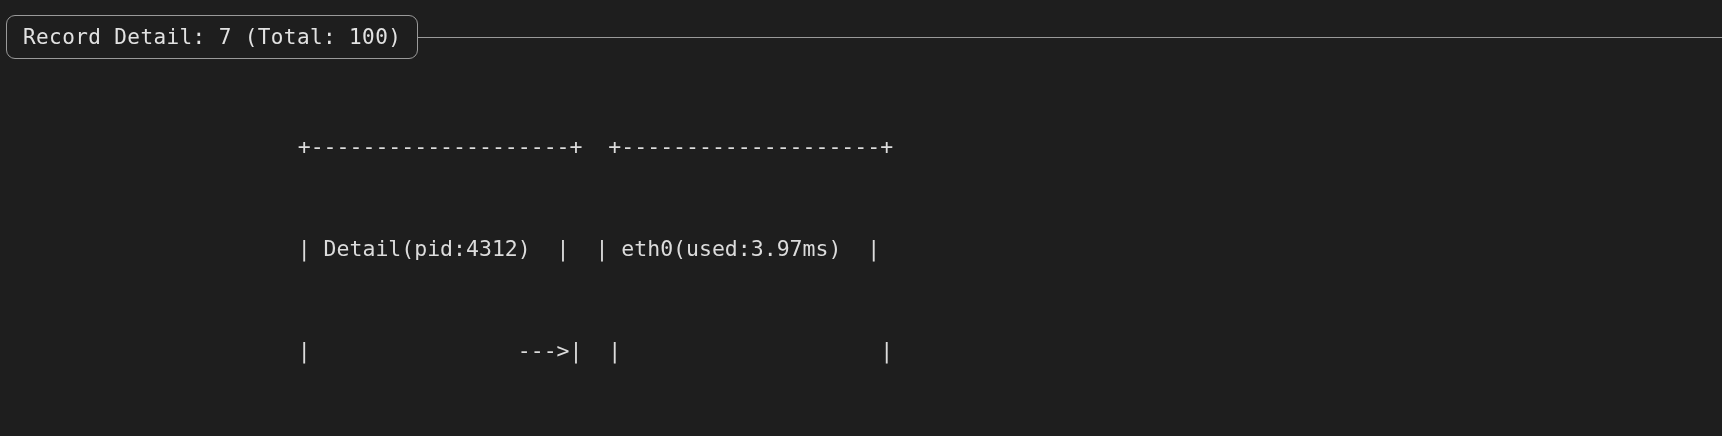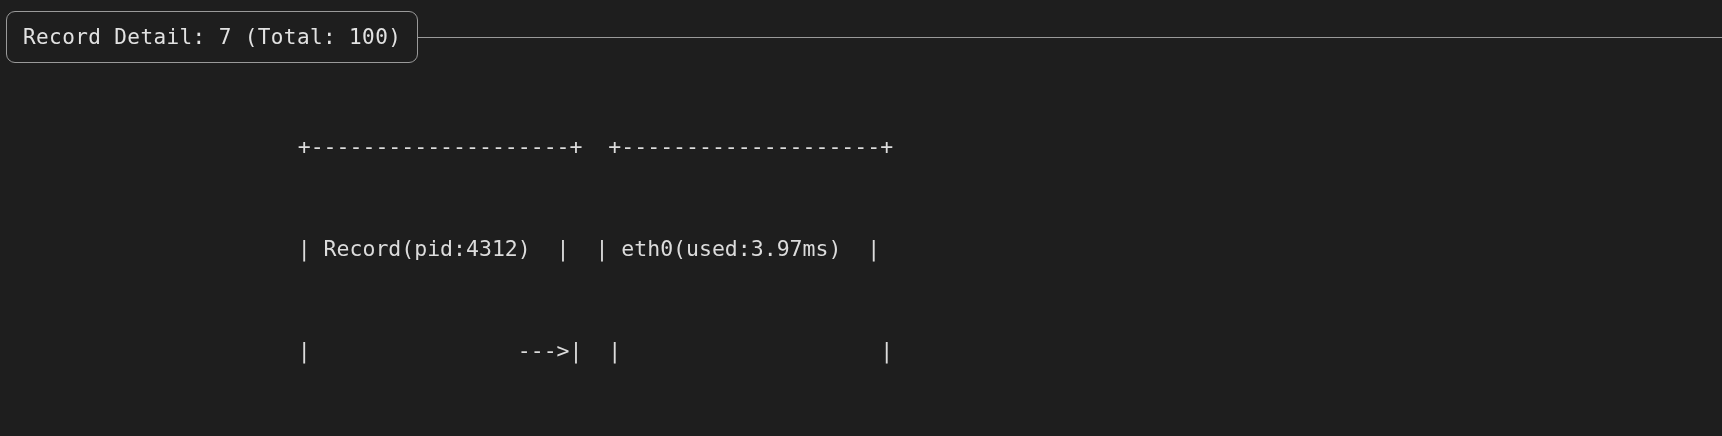--- a/index.html
+++ b/index.html
@@ -29,21 +29,21 @@
     left: 6px;
     right: 0;
     height: 46px;
     display: flex;
     align-items: center;
   }
   .title-box {
     box-sizing: border-box;
     border: 1px solid #9a9a9a;
     border-radius: 9px;
-    height: 52px;
+    height: 44px;
     padding: 16px 16px;
     display: flex;
     align-items: center;
     background: #1e1e1e;
     white-space: pre;
   }
   .title-text {
     font-size: 21px;
     letter-spacing: 0.4px;
     color: #e2e2e2;
@@ -82,21 +82,21 @@
 
   <div class="header-row">
     <div class="title-box">
       <span class="title-text">Record Detail: 7 (Total: 100)</span>
     </div>
     <div class="header-rule"></div>
   </div>
 
   <div class="ascii">
     <span class="line">                       +--------------------+  +--------------------+</span>
-    <span class="line">                       | Record(pid:4312)  |  | eth0(used:3.97ms)  |</span>
+    <span class="line">                       | Detail(pid:4312)  |  | eth0(used:3.97ms)  |</span>
     <span class="line">                       |                ---&gt;|  |                    |</span>
     
     
     
     
     
     
     
     
     

